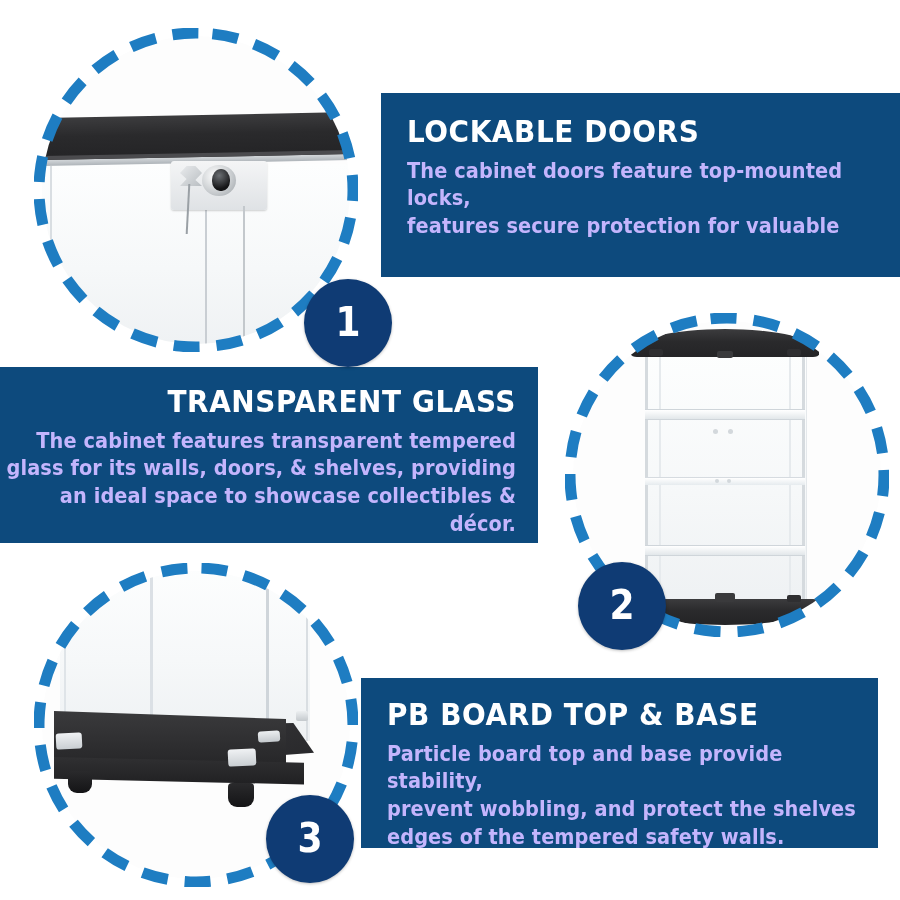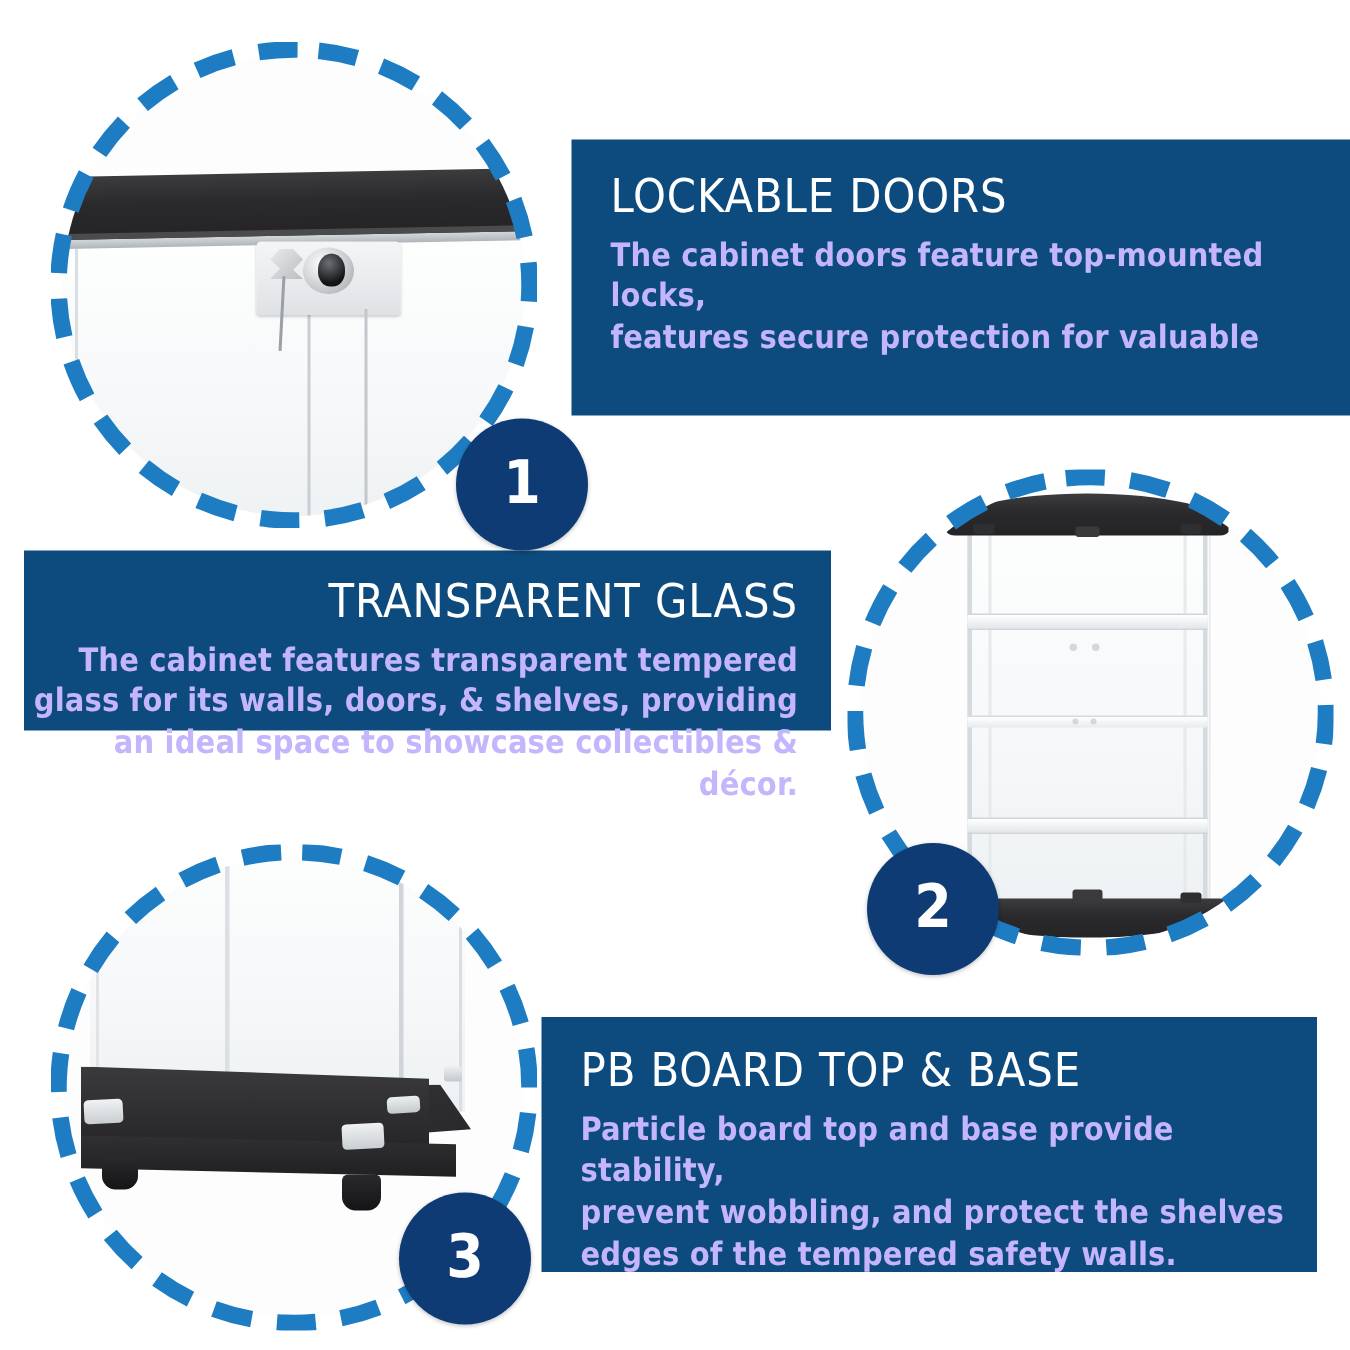--- a/index.html
+++ b/index.html
@@ -35,40 +35,40 @@
   }
 
   
   .panel{
     position:absolute;background:#0d4a7d;color:#fff;
     box-sizing:border-box;z-index:4;
   }
   .panel h2{
     margin:0 0 9px 0;
     font-family:"DejaVu Sans Condensed","Liberation Sans",sans-serif;
-    font-weight:normal;
+    font-weight:bold;
     font-size:31px;
     letter-spacing:.6px;
     line-height:1.05;
     color:#ffffff;
   }
   .panel p{
     margin:0;
     font-family:"DejaVu Sans Condensed","Liberation Sans",sans-serif;
     font-weight:bold;
     font-size:21.5px;
     line-height:1.30;
     color:#c4b5fd;
     letter-spacing:.1px;
   }
   .p-left  {text-align:left;}
   .p-right {text-align:right;}
 
   #panel1{left:381px;top:93px;width:519px;height:184px;padding:22px 0 0 26px;}
-  #panel2{left:16px;  top:367px;width:538px;height:120px;padding:18px 22px 0 0;}
+  #panel2{left:0px;  top:367px;width:538px;height:176px;padding:18px 22px 0 0;}
   #panel3{left:361px;top:678px;width:517px;height:170px;padding:20px 0 0 26px;}
 
   
   .prod{position:absolute;}
   .glass{background:linear-gradient(180deg,#fdfefe 0%,#f6f8f9 55%,#eef1f3 100%);}
   .darkbd{background:linear-gradient(180deg,#3c3c3e 0%,#2a2a2c 45%,#242426 100%);}
   .edge{background:#b9bec2;}
 </style>
 </head>
 <body>

